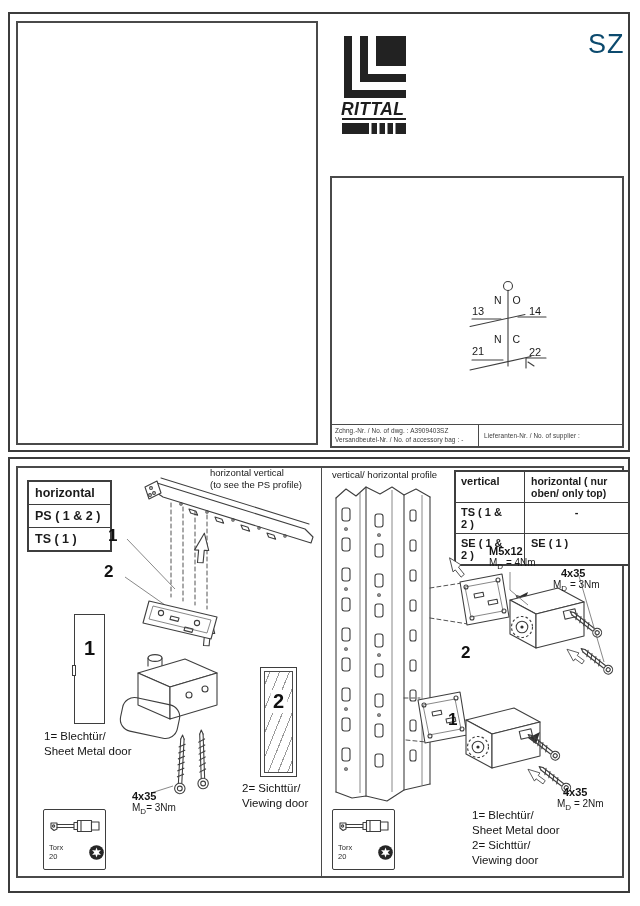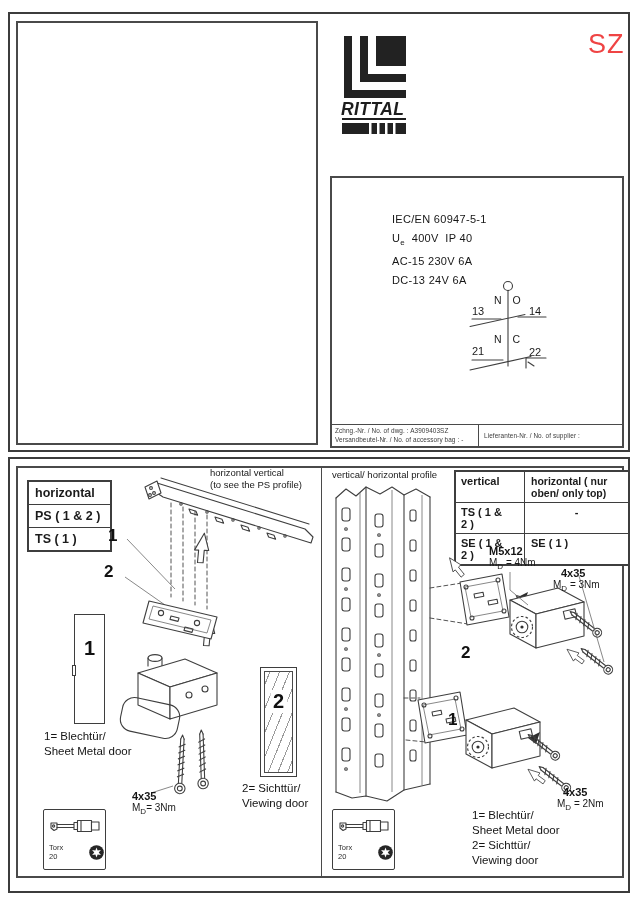--- a/index.html
+++ b/index.html
@@ -11,21 +11,21 @@
   #sheet1 { left:8px; top:12px; width:622px; height:440px; }
   #sheet2 { left:8px; top:457px; width:622px; height:436px; }
   .abs { position:absolute; }
   svg { display:block; overflow:visible; }
   .ln { fill:none; stroke:#3f3f3f; stroke-width:1.1; stroke-linejoin:round; stroke-linecap:round; }
   .lt { fill:none; stroke:#6a6a6a; stroke-width:0.8; }
   .fw { fill:#fff; stroke:#3f3f3f; stroke-width:1.1; stroke-linejoin:round; }
   .fb { fill:#2e2e2e; stroke:none; }
   .dash { stroke-dasharray:4 3; stroke-width:0.9; }
   .blank-box { position:absolute; left:6px; top:7px; width:302px; height:424px; border:2px solid #4a4a4a; background:#fff; }
-  .sz { font-size:27px; letter-spacing:1px; color:#ef4444; }
+  .sz { font-size:27px; letter-spacing:1px; color:#0c4a6e; }
   .spec-box { position:absolute; left:320px; top:162px; width:294px; height:272px; border:2px solid #4a4a4a; background:#fff; }
   .spec-lines { position:absolute; left:60px; top:32px; font-size:11px; line-height:19px; letter-spacing:0.3px; color:#161616; }
   .ws-pre { white-space:pre; }
   sub.sb { font-size:8px; }
   .spec-footer { position:absolute; left:0; right:0; bottom:0; height:22px; border-top:1.5px solid #4a4a4a; display:flex; }
   .spec-footer .cellL { width:147px; border-right:1.5px solid #4a4a4a; padding:2px 0 0 3px; }
   .spec-footer .cellR { flex:1; padding:7px 0 0 5px; }
   .tiny { font-size:6.4px; line-height:8.5px; color:#3b3b3b; letter-spacing:0.1px; }
   .htable { position:absolute; left:17px; top:21px; width:85px; border:2px solid #3e3e3e; background:#fff; font-weight:bold; font-size:12.5px; }
   .htable .row { padding:4px 0 4px 6px; border-top:1.5px solid #3e3e3e; }
@@ -97,26 +97,20 @@
       <rect x="2" y="89" width="64" height="11" fill="#222"></rect>
       <rect x="29" y="89" width="2.5" height="11" fill="#fff"></rect>
       <rect x="37" y="89" width="2.5" height="11" fill="#fff"></rect>
       <rect x="45" y="89" width="2.5" height="11" fill="#fff"></rect>
       <rect x="53" y="89" width="2.5" height="11" fill="#fff"></rect>
     </svg>
 
     <div class="abs sz" style="left:578px;top:15px">SZ</div>
 
     <div class="spec-box">
-      <div class="spec-lines">
-        <div>IEC/EN 60947-5-1</div>
-        <div><span>U</span><sub class="sb">e</sub><span class="ws-pre">  400V  IP 40</span></div>
-        <div>AC-15 230V 6A</div>
-        <div>DC-13 24V 6A</div>
-      </div>
 
       <svg class="abs" style="left:136px;top:100px" width="122" height="110" viewBox="0 0 122 110">
         <circle class="ln" cx="40" cy="8" r="4.5"></circle>
         <line class="ln" x1="40" y1="12.5" x2="40" y2="88" stroke-width="0.9"></line>
         <text x="26" y="26" font-size="10.5" letter-spacing="4" fill="#1b1b1b">N O</text>
         <text x="4" y="37" font-size="11" fill="#1b1b1b">13</text>
         <text x="61" y="37" font-size="11" fill="#1b1b1b">14</text>
         <line class="ln" x1="4" y1="41" x2="33" y2="41"></line>
         <line class="ln" x1="50" y1="39" x2="78" y2="39"></line>
         <line class="ln" x1="2" y1="48.5" x2="57" y2="36.5"></line>

